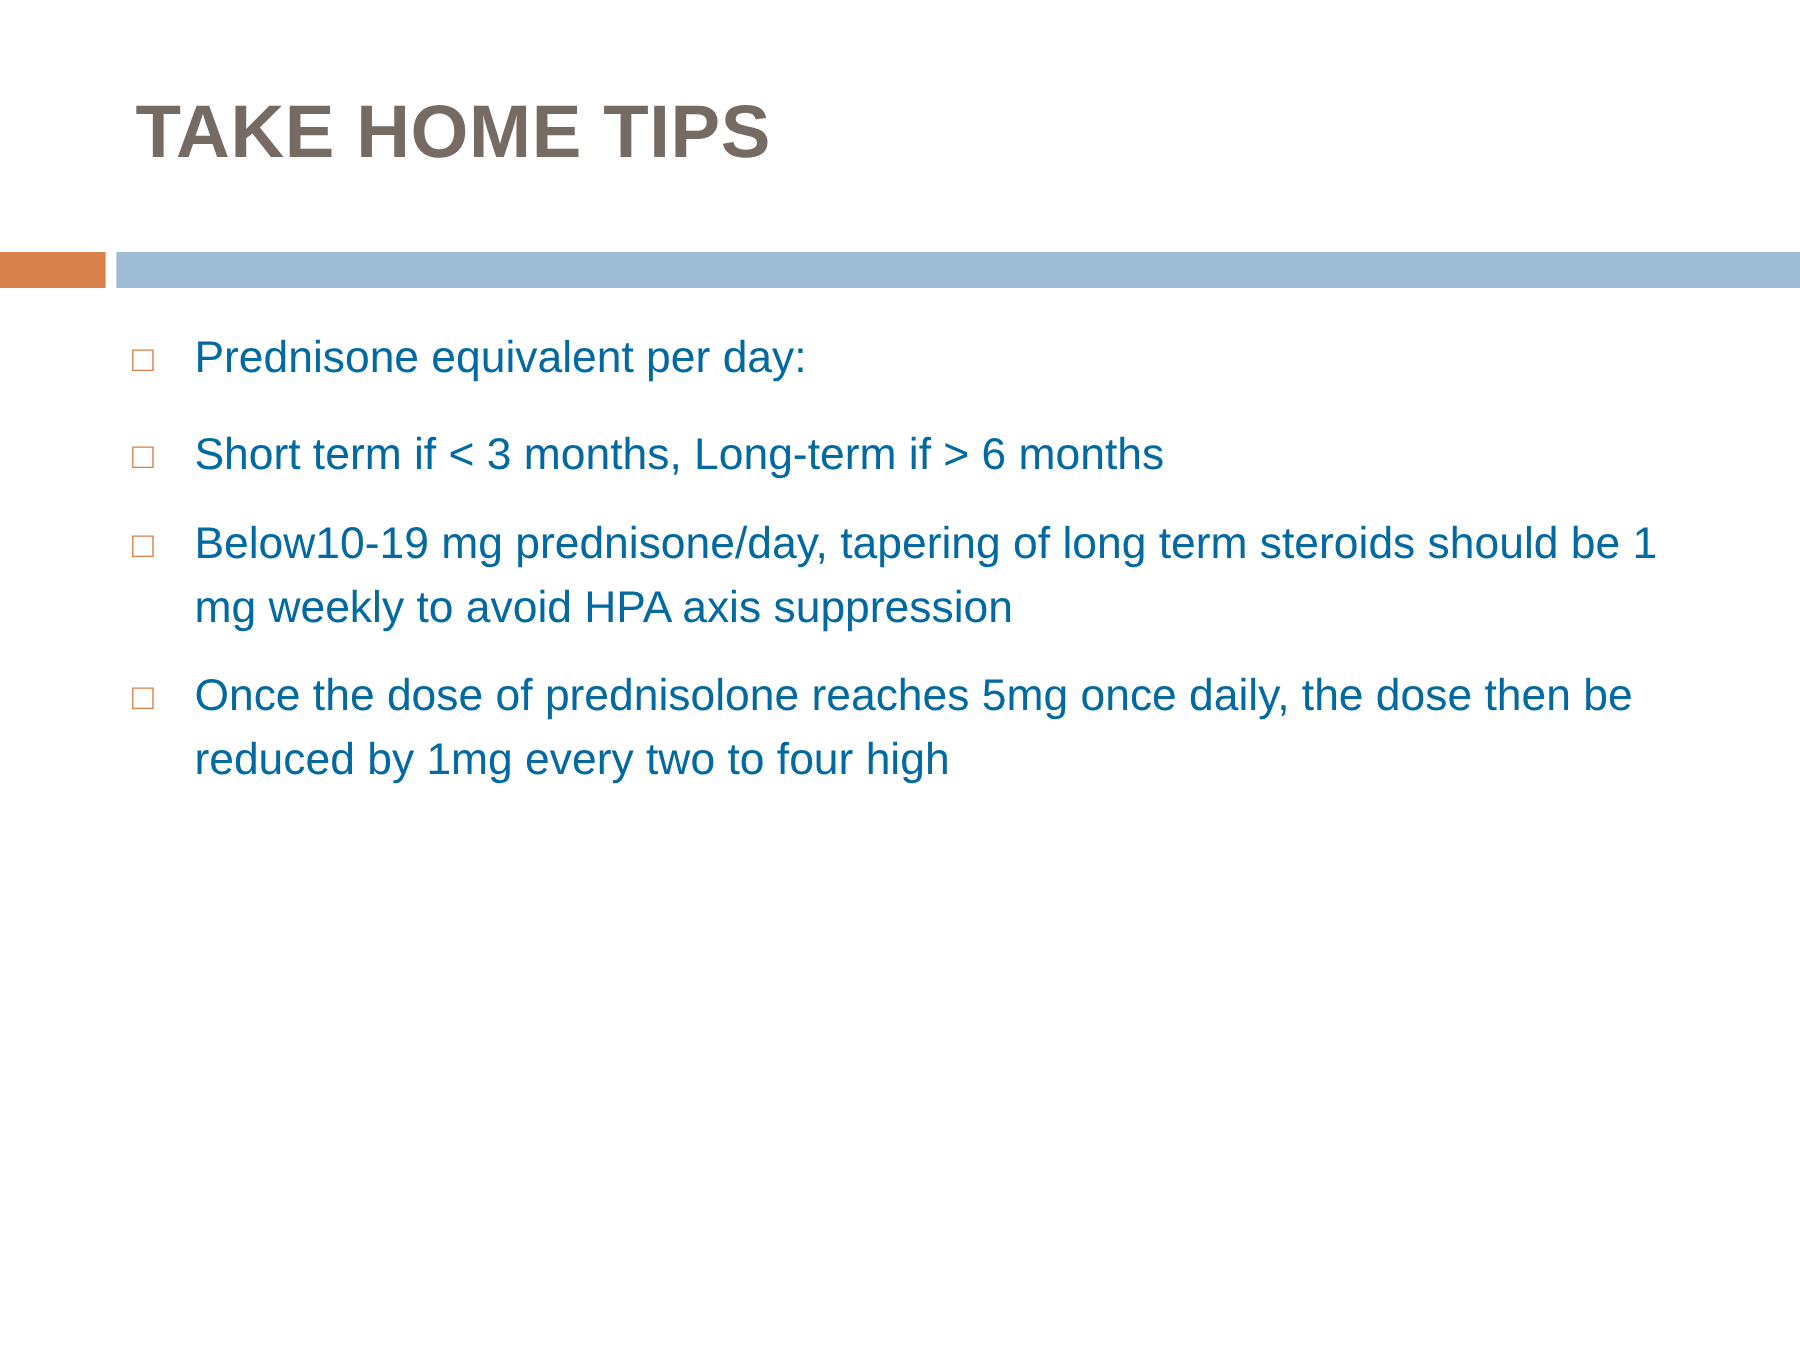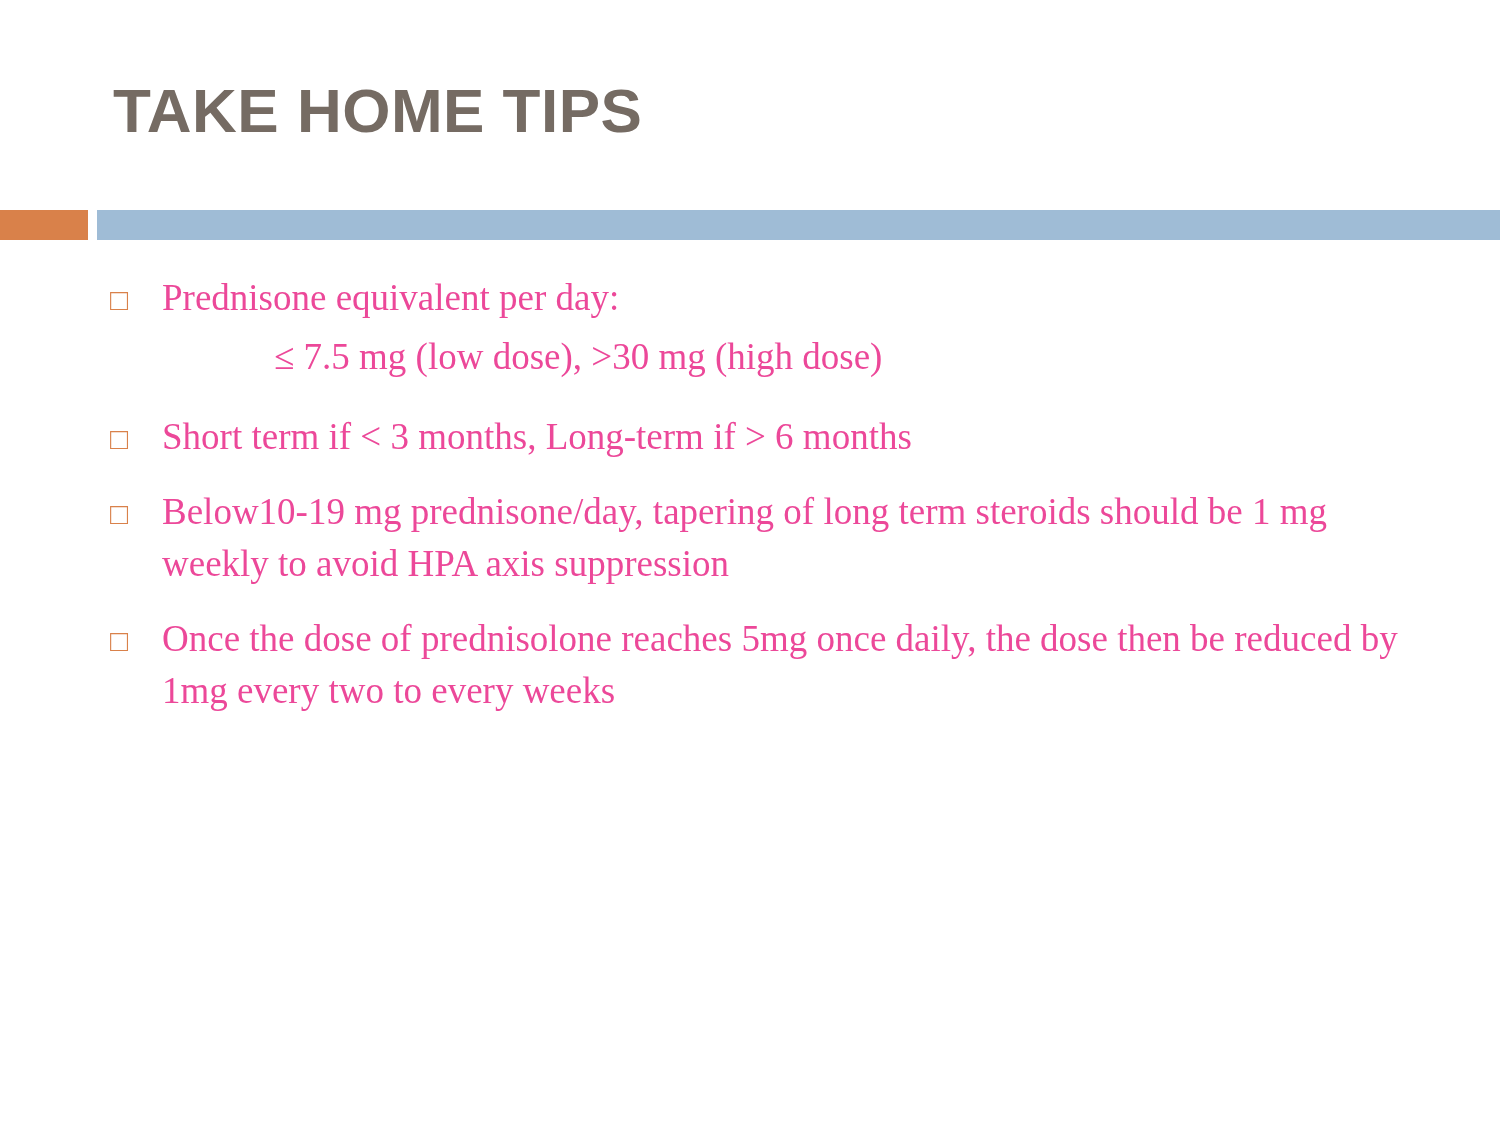--- a/index.html
+++ b/index.html
@@ -70,22 +70,22 @@
     font-size: 30px;
     line-height: 1.45;
     color: #D9814A;
     padding-top: 6px;
     text-align: left;
   }
   .bullet-text {
     flex: 1 1 auto;
     font-size: 37px;
     line-height: 1.42;
-    color: #ec4899;
-    font-family: Liberation Serif, serif;
+    color: #0369a1;
+    font-family: Liberation Sans, sans-serif;
     font-weight: 400;
   }
   .bullet-text .sub-line {
     display: block;
     padding-left: 112px;
     margin-top: 6px;
   }
   .spacer-small { height: 6px; }
 </style>
 </head>
@@ -99,35 +99,34 @@
     <div class="divider-accent"></div>
     <div class="divider-bar"></div>
   </div>
 
   <div class="body-area">
 
     <div class="bullet-row">
       <span class="bullet-marker">□</span>
       <span class="bullet-text">
         <span>Prednisone equivalent per day:</span>
-        <span class="sub-line">≤ 7.5 mg (low dose), &gt;30 mg (high dose)</span>
       </span>
     </div>
 
     <div class="spacer-small"></div>
 
     <div class="bullet-row">
       <span class="bullet-marker">□</span>
       <span class="bullet-text">Short term if &lt; 3 months, Long-term if &gt; 6 months</span>
     </div>
 
     <div class="bullet-row">
       <span class="bullet-marker">□</span>
       <span class="bullet-text">Below10-19 mg prednisone/day, tapering of long term steroids should be 1 mg weekly to avoid HPA axis suppression</span>
     </div>
 
     <div class="bullet-row">
       <span class="bullet-marker">□</span>
-      <span class="bullet-text">Once the dose of prednisolone reaches 5mg once daily, the dose then be reduced by 1mg every two to every weeks</span>
+      <span class="bullet-text">Once the dose of prednisolone reaches 5mg once daily, the dose then be reduced by 1mg every two to four high</span>
     </div>
 
   </div>
 </div>
 
 </body></html>

